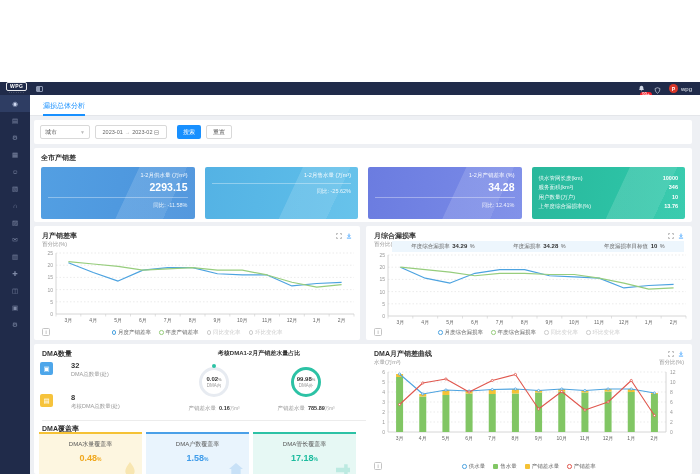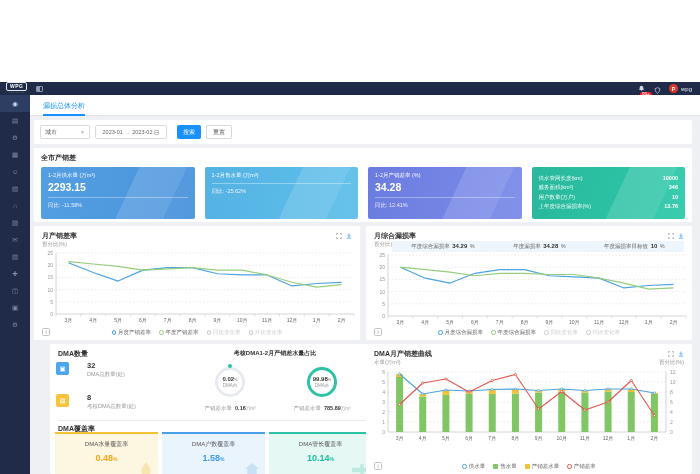--- a/index.html
+++ b/index.html
@@ -38,39 +38,39 @@
   .chev{font-size:5px;color:#bbb;}
   .daterange{width:72px;height:14px;border:1px solid #d9d9d9;border-radius:2px;font-size:5.5px;color:#666;display:flex;align-items:center;justify-content:center;gap:2px;background:#fff;}
   .cal{width:5px;height:5px;border:1px solid #c2c2c2;border-radius:1px;position:relative;}
   .cal::after{content:"";position:absolute;left:0;right:0;top:1.2px;border-top:1px solid #c2c2c2;}
   .btn{height:14px;border-radius:2px;font-size:6px;display:flex;align-items:center;padding:0 6px;cursor:pointer;}
   .btn.primary{background:#1890ff;color:#fff;margin-left:5px;}
   .btn.plain{background:#fff;border:1px solid #d9d9d9;color:#555;}
 
   .sec-title{font-size:7px;font-weight:bold;color:#333;}
   .kpi{left:4px;top:53px;width:658px;height:74px;padding:5px 7px;}
-  .cards{position:absolute;left:7px;right:7px;top:19px;height:52px;display:flex;gap:10px;}
+  .cards{position:absolute;left:7px;right:7px;top:19px;height:52px;display:flex;gap:10px;text-align:right;}
   .kcard{flex:1;border-radius:2px;color:#fff;padding:5px 7px;position:relative;overflow:hidden;}
   .kcard .sheen{position:absolute;inset:0;background:linear-gradient(115deg,rgba(255,255,255,0) 55%,rgba(255,255,255,.14) 55.5%,rgba(255,255,255,.14) 82%,rgba(255,255,255,.05) 82%);}
   .kc1{background:linear-gradient(100deg,#539fe2,#4b93dc);}
   .kc2{background:linear-gradient(100deg,#54b2e4,#5fc0ea);}
   .kc3{background:linear-gradient(100deg,#6b7ce0,#7b8ce8);}
   .kc4{background:linear-gradient(100deg,#2abga0,#2cc2a5);background:linear-gradient(100deg,#29b89c,#2fc9ab);}
   .kc-label{font-size:5.5px;color:rgba(255,255,255,.95);position:relative;}
   .kc-value{font-size:10.5px;font-weight:bold;margin-top:2px;position:relative;}
   .kc-div{border-top:1px solid rgba(255,255,255,.35);margin-top:4px;position:relative;}
   .kc-yoy{font-size:5.5px;color:rgba(255,255,255,.85);margin-top:4px;position:relative;}
   .kc-row{display:flex;justify-content:space-between;font-size:5.5px;margin-top:2.5px;position:relative;}
   .kc-row:first-child{margin-top:1px;}
   .kc-row .rl{color:rgba(255,255,255,.92);}
   .kc-row .rv{font-weight:bold;}
 
   .chartP{width:326px;height:114px;}
   #chartL{left:4px;top:131px;} #chartR{left:336px;top:131px;}
-  #dmaL{left:20px;top:249px;width:356px;height:130px;overflow:hidden;}
+  #dmaL{left:4px;top:249px;width:356px;height:130px;overflow:hidden;}
   #dmaR{left:336px;top:249px;width:326px;height:130px;}
   .p-head{position:absolute;left:8px;right:8px;top:5px;display:flex;align-items:center;}
   .p-title{font-size:7px;font-weight:bold;color:#333;}
   .p-actions{margin-left:auto;display:flex;gap:4px;align-items:center;}
   .ylab{position:absolute;font-size:5.5px;color:#999;top:15px;left:8px;}
   .ylab.right{left:auto;right:8px;}
   .strip{position:absolute;left:26px;right:8px;top:15px;height:11px;background:#edf6fd;display:flex;align-items:center;justify-content:space-around;}
   .strip span{font-size:5.5px;color:#666;}
   .strip b{font-size:6px;color:#333;margin:0 1px;}
   .legend{position:absolute;left:0;right:0;bottom:4px;display:flex;justify-content:center;gap:8px;align-items:center;}
@@ -446,21 +446,21 @@
       </div>
       <div class="cov-card" style="left:112px;border-color:#4aa0e8;background:#e9f4fd;">
         <div class="cov-label">DMA户数覆盖率</div>
         <div class="cov-val" style="color:#3f9cea;"><span>1.58</span><i>%</i></div>
         <svg class="cov-icon" width="14" height="13" viewBox="0 0 12 11">
             <path d="M6 0 L12 5 H10 V11 H2 V5 H0 Z" fill="#aed2f2"></path>
           </svg>
       </div>
       <div class="cov-card" style="left:219px;border-color:#2cc2a5;background:#e6f8f4;">
         <div class="cov-label">DMA管长覆盖率</div>
-        <div class="cov-val" style="color:#1cbc9e;"><span>10.14</span><i>%</i></div>
+        <div class="cov-val" style="color:#1cbc9e;"><span>17.18</span><i>%</i></div>
         <svg class="cov-icon" width="14" height="12" viewBox="0 0 12 10">
             <path d="M0 3 h7 v-3 h3 v3 h2 v4 h-2 v3 h-3 v-3 H0 Z" fill="#9adfd2"></path>
           </svg>
       </div>
     </div>
 
     <div class="panel" id="dmaR">
       <div class="p-head">
           <span class="p-title">DMA月产销差曲线</span>
         <span class="p-actions">

